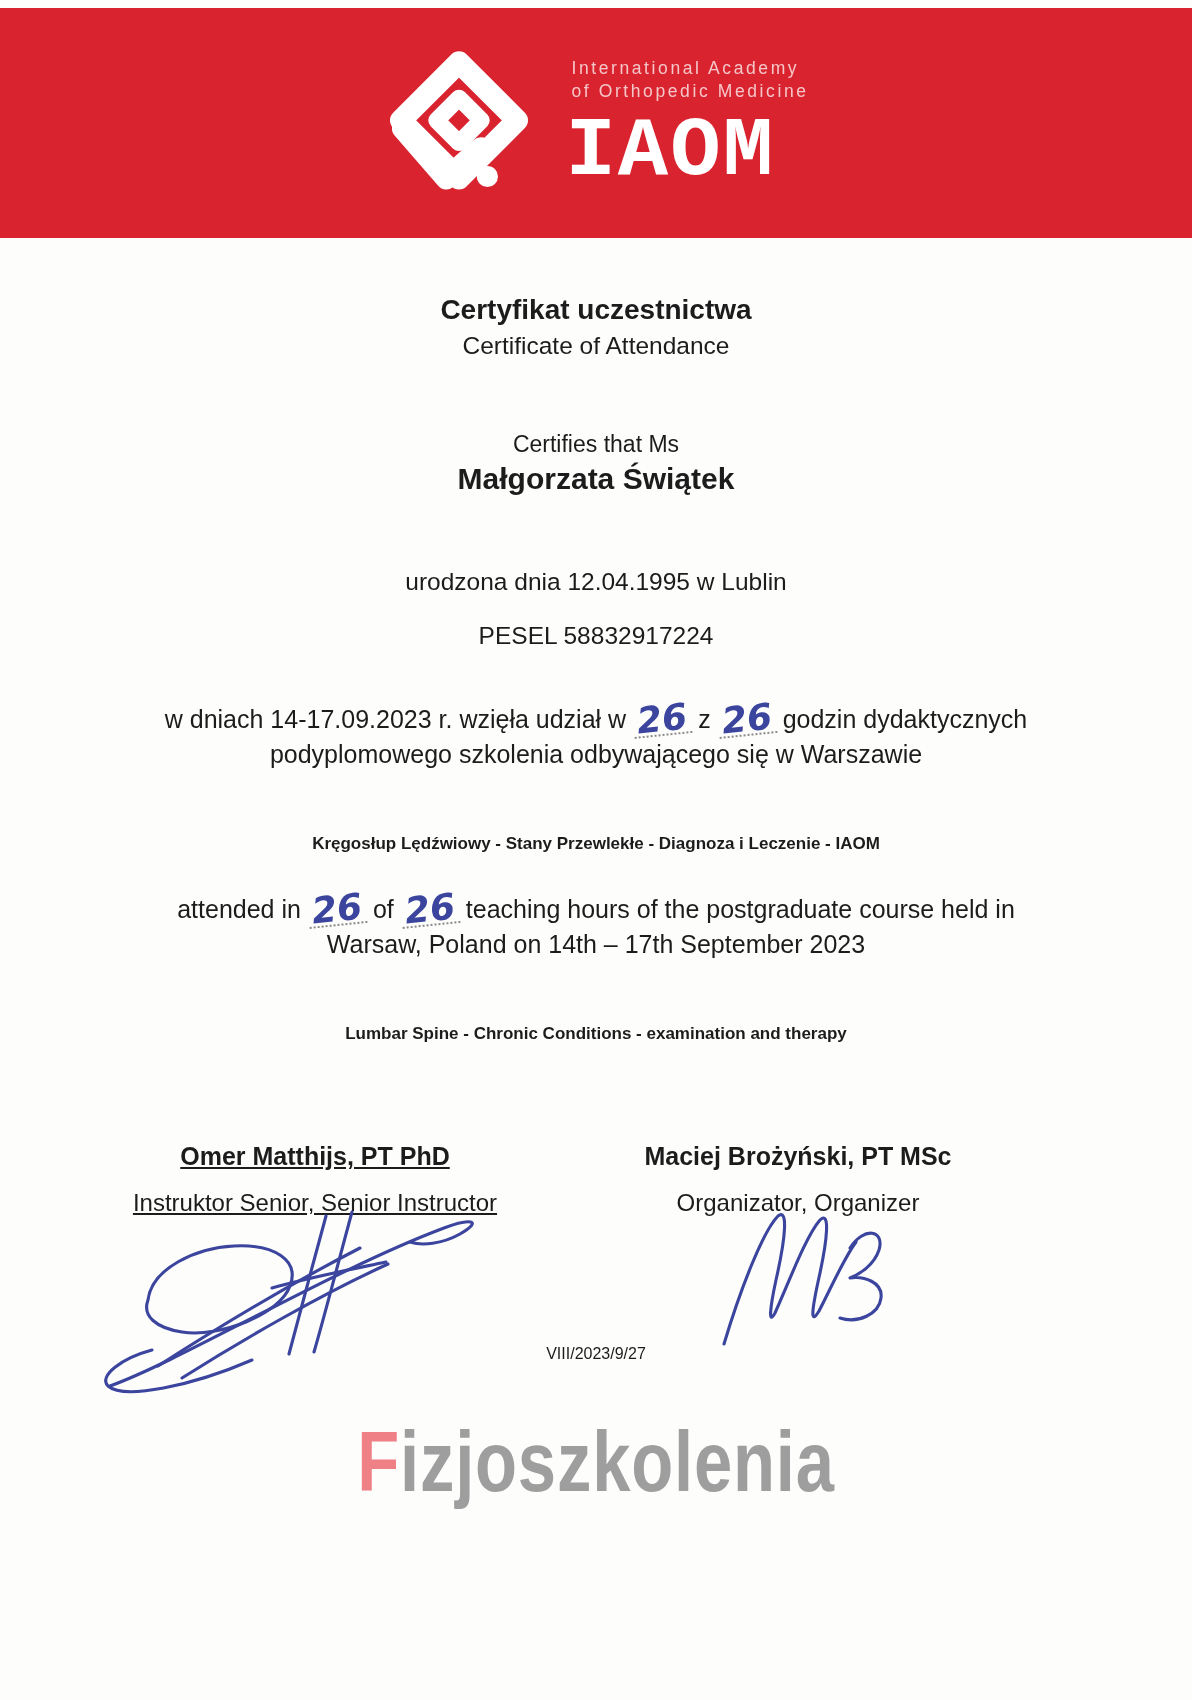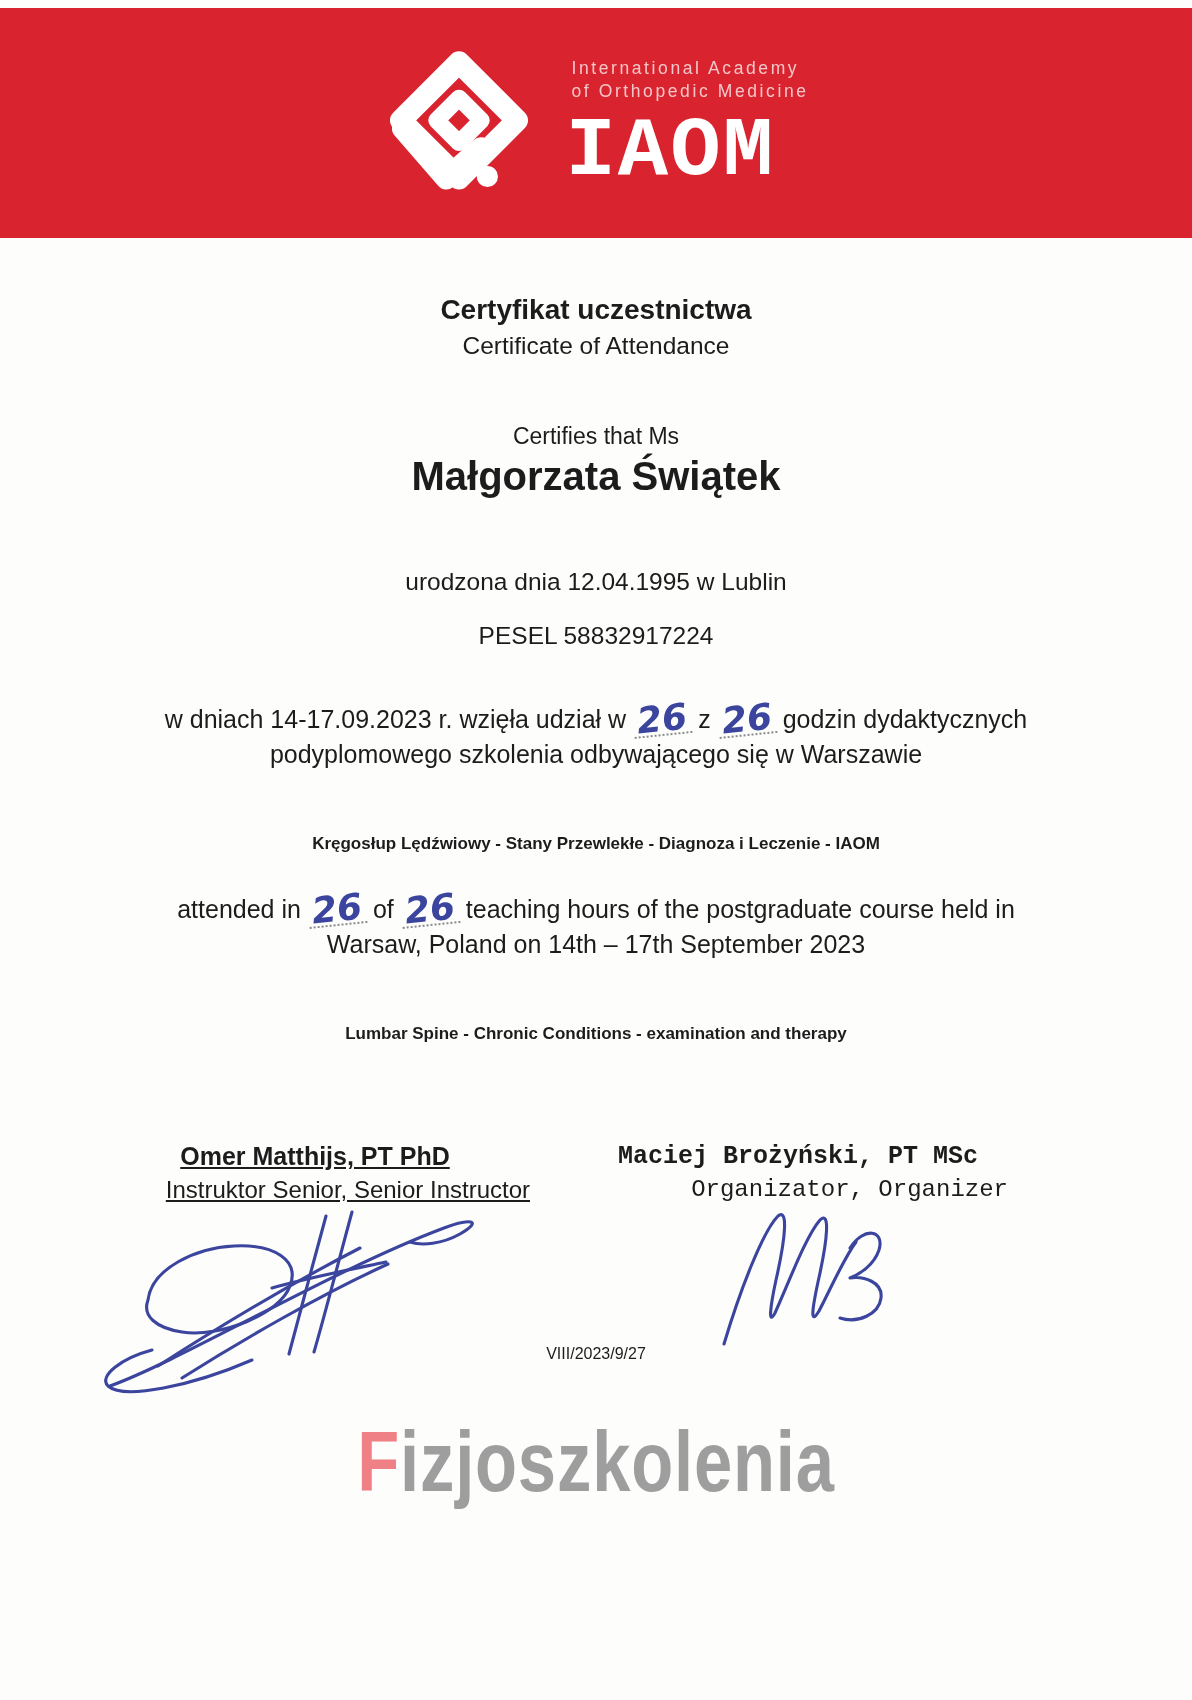--- a/index.html
+++ b/index.html
@@ -21,37 +21,37 @@
     color:rgba(255,255,255,0.74);margin-bottom:10px;margin-left:6px;
   }
   .acronym{
     font-size:84px;font-weight:bold;color:#ffffff;line-height:.9;letter-spacing:2px;font-family:Liberation Mono, monospace;
   }
   
   .blk{position:absolute;left:0;width:100%;text-align:center;}
   .t-bold-lg{font-size:28px;font-weight:bold;}
   .t-reg{font-size:24.5px;}
   .t-reg-sm{font-size:23px;}
-  .name{font-size:40px;font-weight:bold;margin-top:4px;}
+  .name{font-size:30px;font-weight:bold;margin-top:4px;}
   .para{font-size:25px;line-height:1.38;}
   .course-title{font-size:17px;font-weight:bold;}
   
   .hand{
     display:inline-block;position:relative;top:3px;
     font-family:"DejaVu Sans",sans-serif;font-style:italic;font-weight:600;
     font-size:36px;line-height:.75;color:var(--ink,#3b459e);
     transform:rotate(-6deg);padding:0 4px 2px;
     border-bottom:2px dotted #8a8a8a;
   }
   
   .signers{position:absolute;top:1142px;left:0;width:100%;}
   .signer-left{position:absolute;left:100px;width:430px;text-align:center;text-decoration:underline;}
-  .signer-right{position:absolute;left:588px;width:420px;text-align:center;font-family:Liberation Mono, monospace;}
+  .signer-right{position:absolute;left:588px;width:420px;text-align:center;}
   .signer-name{font-size:25px;font-weight:bold;}
-  .signer-role{font-size:24px;margin-top:5px;text-align:right;}
+  .signer-role{font-size:24px;margin-top:18px;}
   .sig{position:absolute;pointer-events:none;}
   .sig path{fill:none;stroke:var(--ink,#3b459e);stroke-width:3.1;stroke-linecap:round;stroke-linejoin:round;}
   .sig-left{left:92px;top:1188px;width:400px;height:212px;}
   .sig-right{left:712px;top:1202px;width:188px;height:150px;}
   .cert-no{position:absolute;top:1345px;left:0;width:100%;text-align:center;font-size:16px;}
   
   .footer-logo{
     position:absolute;top:1412px;left:0;width:100%;text-align:center;
     font-size:86px;font-weight:bold;letter-spacing:1px;
     color:var(--logo-gray,#9e9e9e);
@@ -79,21 +79,21 @@
       <div class="acronym">IAOM</div>
     </div>
   </div>
 
   <div class="blk" style="top:294px">
     <div class="t-bold-lg">Certyfikat uczestnictwa</div>
     <div class="t-reg" style="margin-top:6px">Certificate of Attendance</div>
   </div>
 
   <div class="blk" style="top:419px">
-    <div class="t-reg-sm" style="margin-top:4px">Certifies that Ms</div>
+    <div class="t-reg-sm" style="margin-top:12px">Certifies that Ms</div>
     <div class="name">Małgorzata Świątek</div>
   </div>
 
   <div class="blk t-reg" style="top:568px">urodzona dnia 12.04.1995 w Lublin</div>
 
   <div class="blk t-reg" style="top:622px">PESEL 58832917224</div>
 
   <div class="blk para" style="top:702px">
     <div>
       <span>w dniach 14-17.09.2023 r. wzięła udział w</span>

